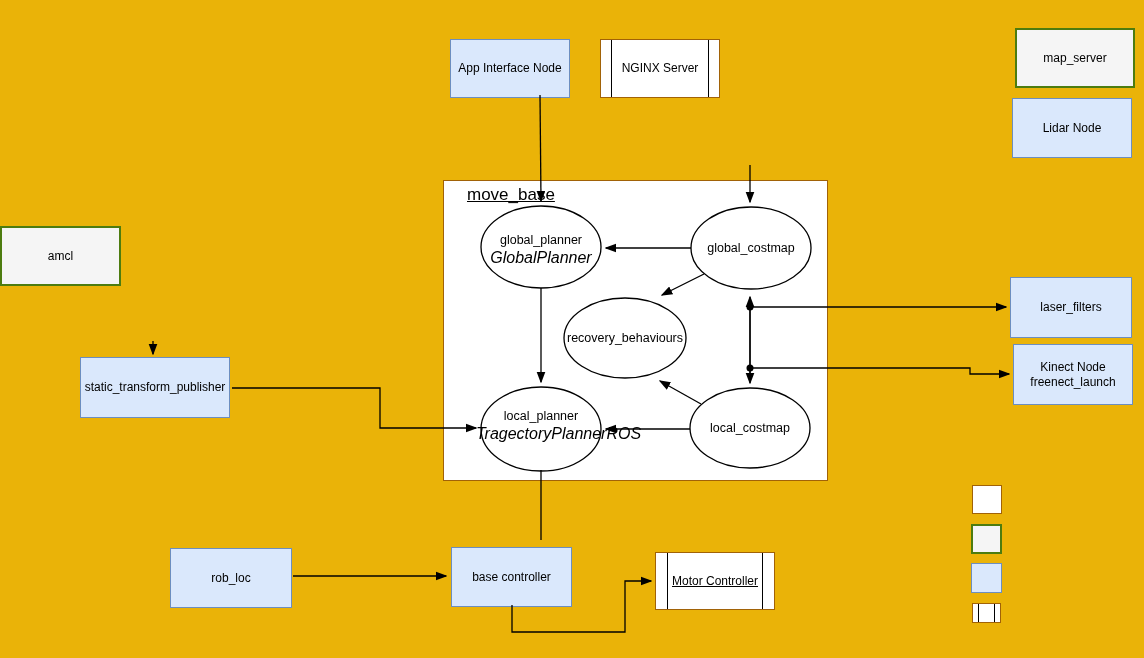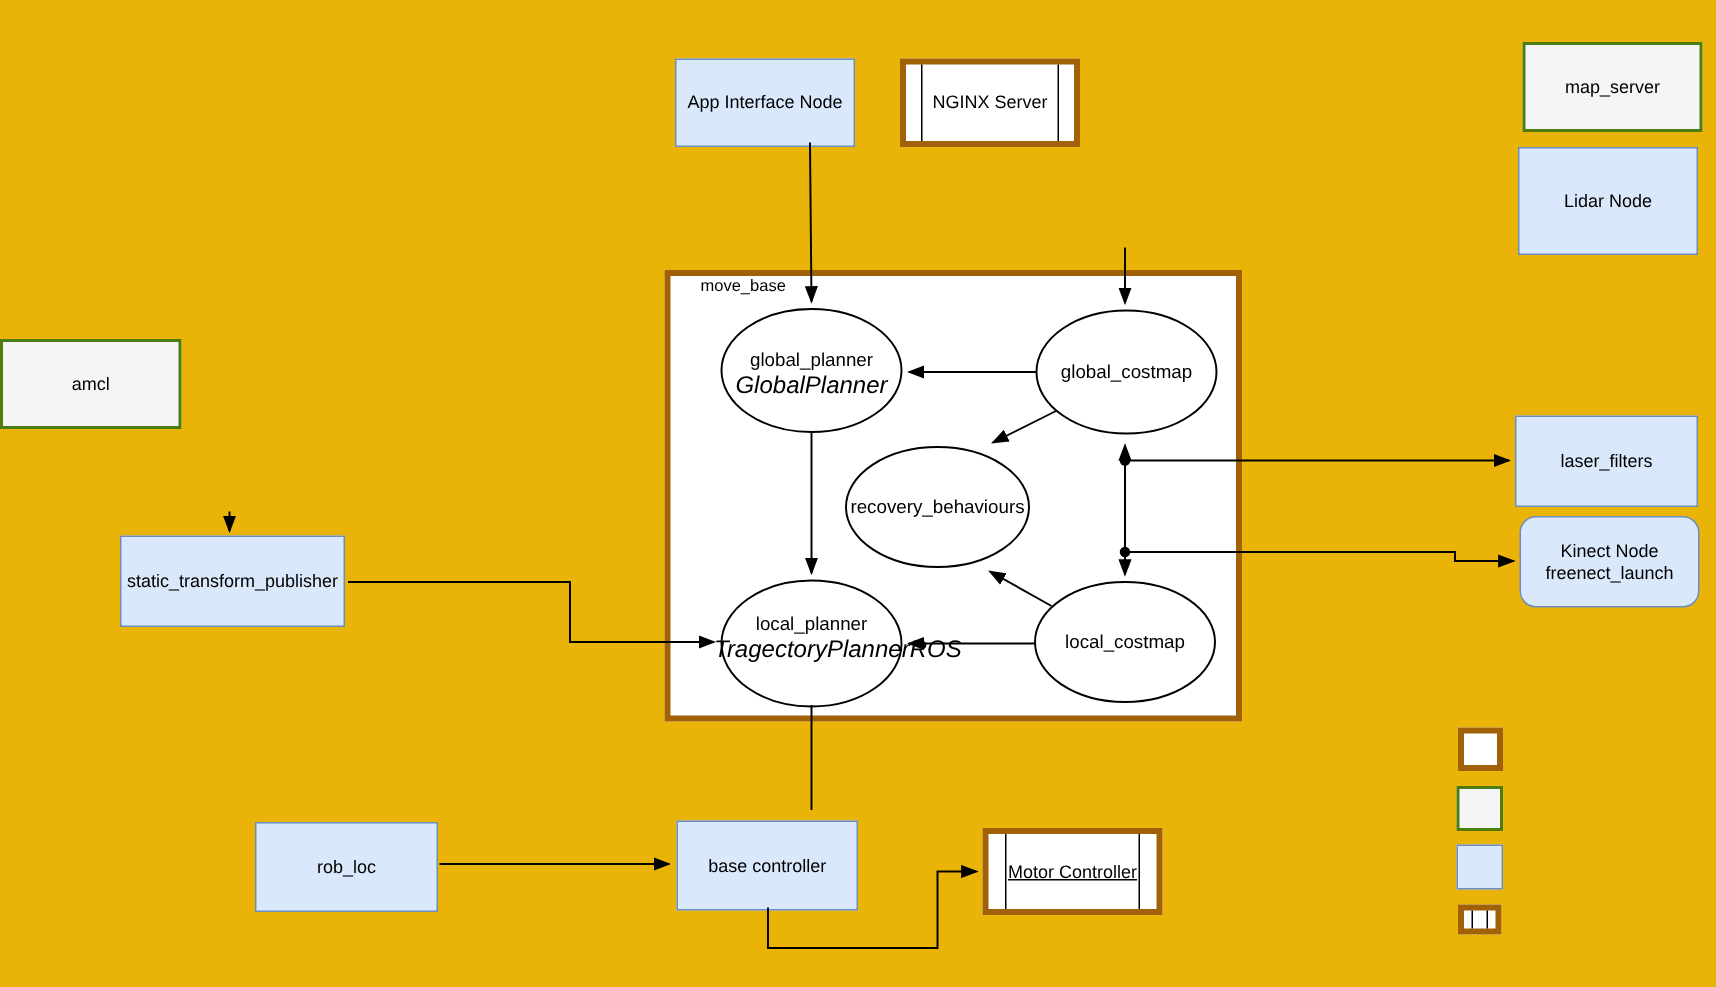--- a/index.html
+++ b/index.html
@@ -2,46 +2,46 @@
 <html><head>
 <meta charset="utf-8">
 <style>
   html,body{margin:0;padding:0;background:#000;}
   .canvas{position:relative;width:1144px;height:658px;background:#eab308;overflow:hidden;
           font-family:"Liberation Sans","DejaVu Sans",sans-serif;color:#000;}
   .box{position:absolute;box-sizing:border-box;display:flex;align-items:center;justify-content:center;
        text-align:center;font-size:12px;line-height:1.25;z-index:1;}
   .blue{background:#dae8fc;border:1px solid #6c8ebf;}
   .gray{background:#f5f5f5;border:2px solid #4d7c0f;}
-  .white{background:#ffffff;border:4px solid #a16207;}
-  .pre{white-space:pre-line;border-radius:11px;}
+  .white{background:#ffffff;border:1px solid #a16207;}
+  .pre{white-space:pre-line;}
   .pbar{position:absolute;top:0;bottom:0;width:0;border-left:1px solid #000;}
   .overlay{position:absolute;left:0;top:0;z-index:5;pointer-events:none;}
   .etext{position:absolute;z-index:6;text-align:center;font-size:12.5px;line-height:1.2;}
   .etext .sub{font-style:italic;font-size:16px;}
-  .mb-label{position:absolute;z-index:6;font-size:11px;}
+  .mb-label{position:absolute;z-index:6;font-size:17px;text-decoration:underline;}
   .ann{position:absolute;z-index:6;text-align:center;font-size:12px;line-height:1.2;}
   .ann .b{font-weight:bold;font-size:12.5px;}
 </style>
 </head>
 <body>
 
 <div class="canvas">
 
   <div class="box blue" style="left:450px;top:39px;width:120px;height:59px;">App Interface Node</div>
 
   <div class="box white" style="left:600px;top:39px;width:120px;height:59px;">
     <div class="pbar" style="left:10px;"></div>
     <div class="pbar" style="right:10px;"></div>
     <span>NGINX Server</span>
   </div>
 
   <div class="box gray" style="left:1015px;top:28px;width:120px;height:60px;">map_server</div>
 
-  <div class="box blue" style="left:1012px;top:98px;width:120px;height:72px;">Lidar Node</div>
+  <div class="box blue" style="left:1012px;top:98px;width:120px;height:60px;">Lidar Node</div>
 
   <div class="box blue" style="left:80px;top:357px;width:150px;height:61px;">static_transform_publisher</div>
 
   <div class="box gray" style="left:0px;top:226px;width:121px;height:60px;">amcl</div>
 
   <div class="box blue" style="left:1010px;top:277px;width:122px;height:61px;">laser_filters</div>
 
   <div class="box blue pre" style="left:1013px;top:344px;width:120px;height:61px;">Kinect Node
 freenect_launch</div>
 

